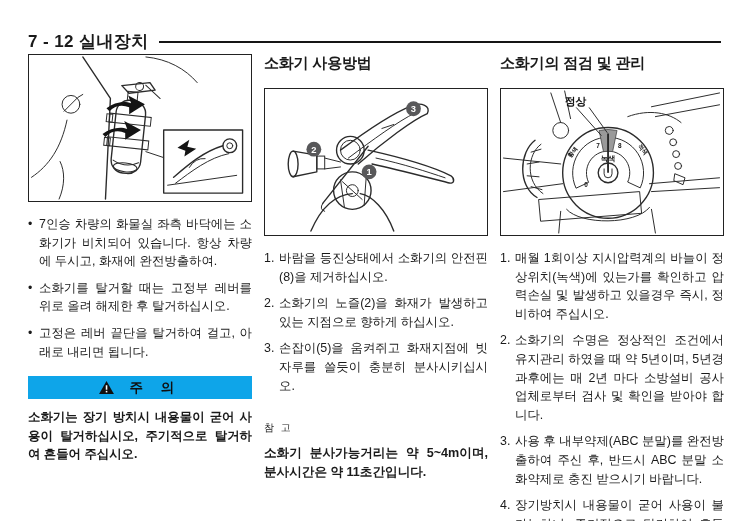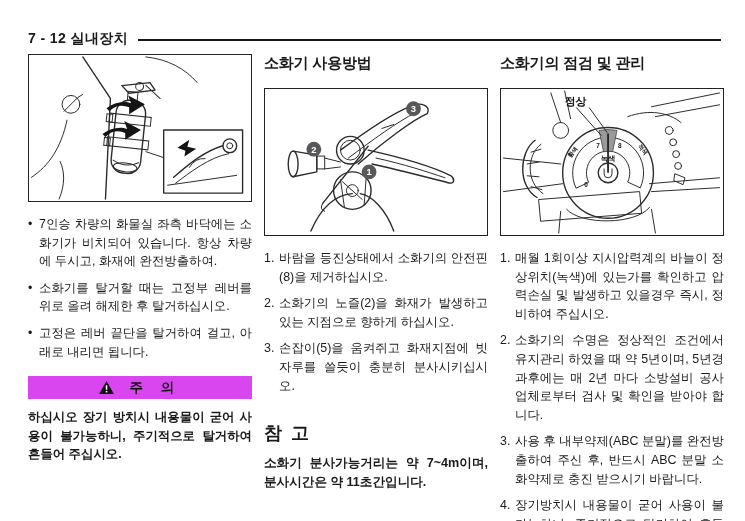--- a/index.html
+++ b/index.html
@@ -10,21 +10,21 @@
     background: #ffffff;
     font-family: "Liberation Sans", "DejaVu Sans", sans-serif;
     color: #1a1a1a;
     overflow: hidden;
   }
   
   .header {
     position: absolute; top: 30px; left: 28px; right: 24px;
     display: flex; align-items: center; gap: 10px;
   }
-  .header-text { font-size: 14px; font-weight: bold; letter-spacing: .4px; white-space: nowrap; }
+  .header-text { font-size: 17px; font-weight: bold; letter-spacing: .4px; white-space: nowrap; }
   .header-rule { flex: 1; height: 2px; background: #151515; margin-top: 1px; }
   
   .columns {
     position: absolute; top: 54px; left: 28px; width: 696px;
     display: grid; grid-template-columns: 224px 224px 224px; column-gap: 12px;
   }
   .col-title { font-size: 15px; font-weight: bold; letter-spacing: -.2px; margin-bottom: 15px; }
   .figure {
     width: 224px; height: 148px;
     border: 1.4px solid #222;
@@ -42,27 +42,27 @@
   .body-text { font-size: 12.4px; line-height: 18.6px; text-align: justify; }
   .li { display: flex; margin-bottom: 8px; }
   .li:last-child { margin-bottom: 0; }
   .li .marker { flex: none; width: 11px; }
   .li .num { flex: none; width: 15px; }
   .li .t { flex: 1; text-align: justify; }
   
   .caution-bar {
     margin: 15px 0 9px 0;
     height: 23px;
-    background: #d946ef;
+    background: #0ea5e9;
     display: flex; align-items: center; justify-content: center; gap: 9px;
   }
   .caution-bar .c-label { font-size: 13.5px; font-weight: bold; letter-spacing: 7px; color: #101010; text-indent: 7px; }
   .caution-text { font-size: 12.4px; line-height: 18.6px; font-weight: bold; text-align: justify; }
   
-  .note-label { margin: 26px 0 9px 0; font-size: 18px; font-weight: bold; letter-spacing: 2px; }
+  .note-label { margin: 26px 0 9px 0; font-size: 10px; font-weight: normal; letter-spacing: 2px; }
   .note-text { font-size: 12.6px; line-height: 19px; font-weight: bold; text-align: justify; }
 </style>
 </head>
 <body>
 
 <div class="page">
 
   <div class="header">
     <span class="header-text">7 - 12 실내장치</span>
     <span class="header-rule"></span>
@@ -134,21 +134,21 @@
       </div>
 
       <div class="caution-bar">
         <svg width="15" height="13" viewBox="0 0 16 14">
           <path d="M8 0 L16 14 H0 Z" fill="#101010"></path>
           <rect x="7.2" y="4.6" width="1.7" height="4.8" fill="#ffffff"></rect>
           <rect x="7.2" y="10.6" width="1.7" height="1.7" fill="#ffffff"></rect>
         </svg>
         <span class="c-label">주 의</span>
       </div>
-      <p class="caution-text">하십시오 장기 방치시 내용물이 굳어 사용이 불가능하니, 주기적으로 탈거하여 흔들어 주십시오.</p>
+      <p class="caution-text">소화기는 장기 방치시 내용물이 굳어 사용이 탈거하십시오, 주기적으로 탈거하여 흔들어 주십시오.</p>
     </section>
 
     <section class="col">
       <h2 class="col-title">소화기 사용방법</h2>
 
       <div class="figure">
         <svg viewBox="0 0 224 148">
 
           <path class="ln" d="M46,144 C58,116 74,107 88,106"></path>
           <path class="ln" d="M130,144 C122,122 108,108 96,106"></path>
@@ -203,21 +203,21 @@
           <span class="num">2.</span>
           <span class="t">소화기의 노즐(2)을 화재가 발생하고 있는 지점으로 향하게 하십시오.</span>
         </div>
         <div class="li">
           <span class="num">3.</span>
           <span class="t">손잡이(5)을 움켜쥐고 화재지점에 빗자루를 쓸듯이 충분히 분사시키십시오.</span>
         </div>
       </div>
 
       <h3 class="note-label">참 고</h3>
-      <p class="note-text">소화기 분사가능거리는 약 7~4m이며, 분사시간은 약 11초간입니다.</p>
+      <p class="note-text">소화기 분사가능거리는 약 5~4m이며, 분사시간은 약 11초간입니다.</p>
     </section>
 
     <section class="col">
       <h2 class="col-title">소화기의 점검 및 관리</h2>
 
       <div class="figure">
         <svg viewBox="0 0 224 148">
 
           <path class="ln-thin" d="M2,70 L60,76 M2,104 L62,96"></path>
           <path class="ln" d="M34,52 C18,64 16,98 36,110"></path>

